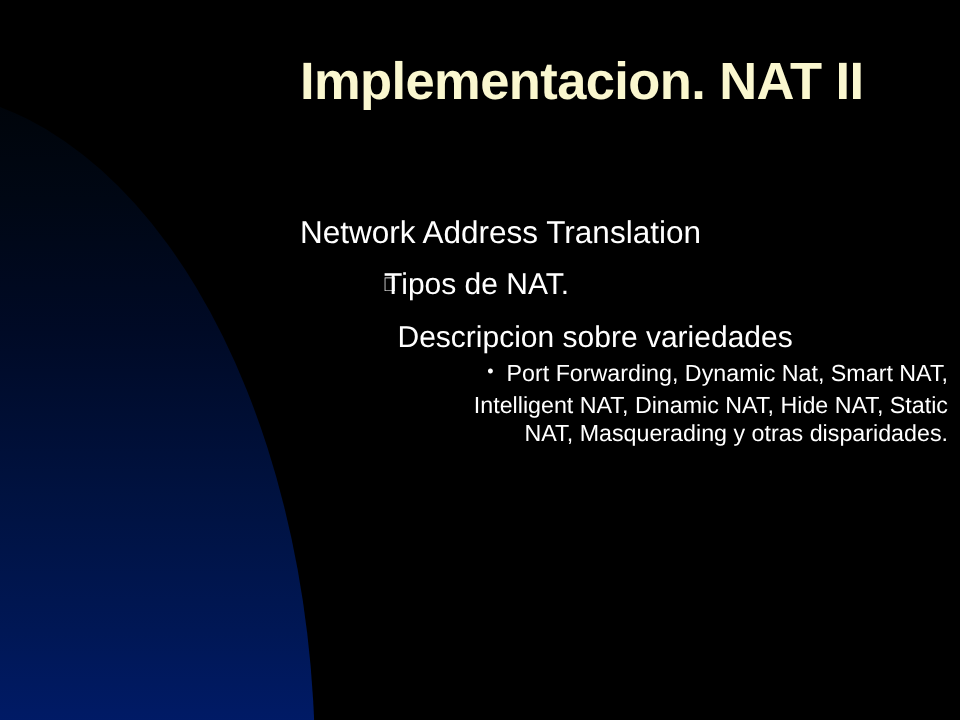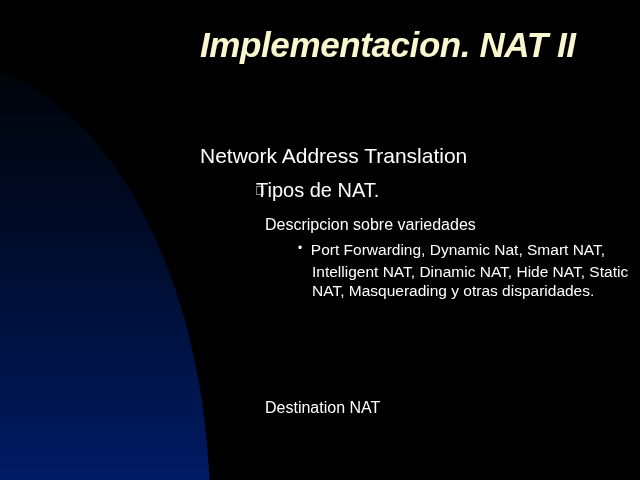--- a/index.html
+++ b/index.html
@@ -37,28 +37,27 @@
         #0326b0 80%,
         #0428bd 90%,
         #0529c4 100%);
     pointer-events: none;
   }
 
   
   #title {
     position: absolute;
     left: 200px;
-    top: 28px;
+    top: 38px;
     width: 420px;
     color: #faf7cf;
     font-size: 35px;
     font-weight: bold;
     line-height: 0.95;
     letter-spacing: -0.4px;
-    font-style: italic;
   }
 
   
   #body {
     position: absolute;
     left: 0;
     top: 0;
     width: 640px;
     height: 480px;
   }
@@ -73,32 +72,33 @@
     line-height: 25px;
     text-align: center;
   }
   .lvl2 {
     left: 238px;
     font-size: 20px;
     line-height: 24px;
   }
   .lvl3 {
     left: 265px;
-    font-size: 16px;
+    font-size: 20px;
     line-height: 22px;
     text-align: right;
   }
   .lvl4 {
     left: 298px;
     width: 320px;
     font-size: 15.5px;
     line-height: 19.5px;
     white-space: normal;
     text-indent: -14px;
     padding-left: 14px;
+    text-align: right;
   }
   .dash-marker {
     display: inline-block;
     width: 0;
     overflow: visible;
     color: #ffffff;
     font-size: 13px;
     position: relative;
     top: -2px;
   }
@@ -131,16 +131,15 @@
     <div id="line-nat" class="lvl lvl1">Network Address Translation</div>
 
     <div id="line-tipos" class="lvl lvl2"><span class="dash-marker">⎕</span><span>Tipos de NAT.</span></div>
 
     <div id="line-desc" class="lvl lvl3">Descripcion sobre variedades</div>
 
     <div id="line-port" class="lvl lvl4"><span class="dot-bullet">•</span>&nbsp;&nbsp;<span>Port Forwarding, Dynamic Nat, Smart NAT, Intelligent NAT, Dinamic NAT, Hide NAT, Static NAT, Masquerading y otras disparidades.</span></div>
 
 
 
-    <div id="line-dest" class="lvl lvl3">Destination NAT</div>
 
   </div>
 </div>
 
 </body></html>

